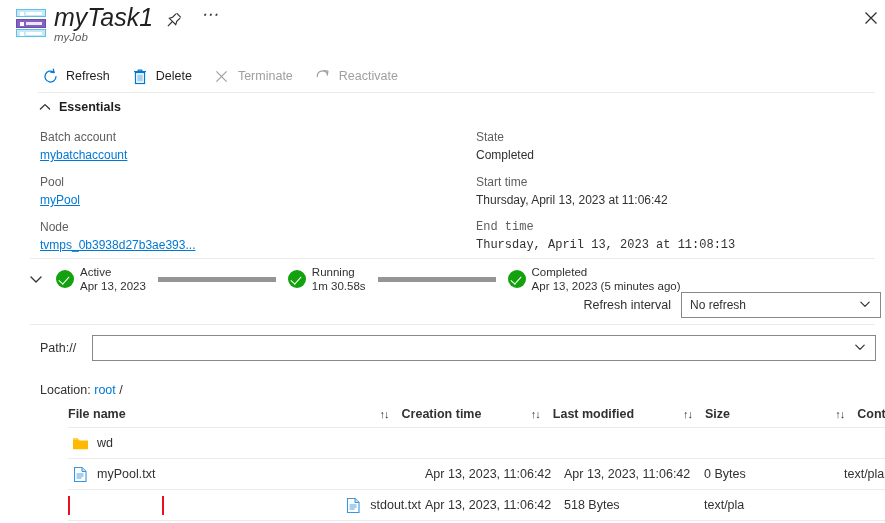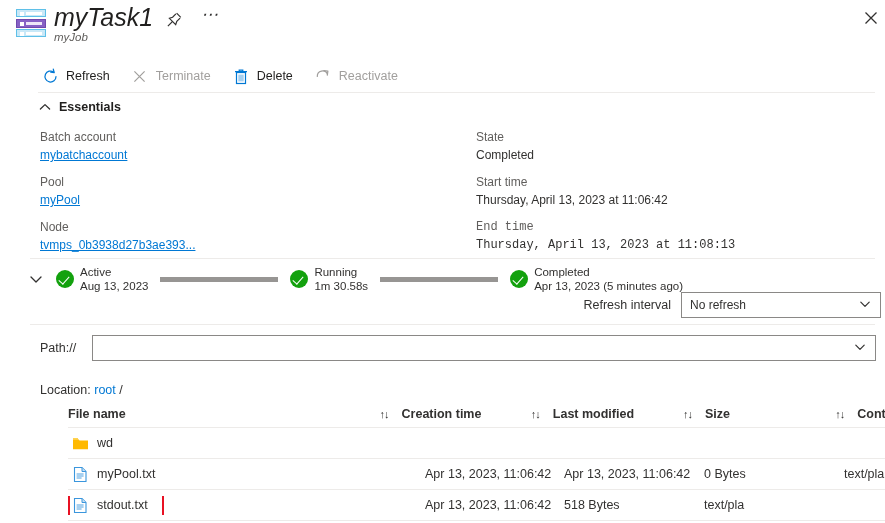--- a/index.html
+++ b/index.html
@@ -425,43 +425,43 @@
     <div class="cmd">
       <span class="ic">
         <svg width="17" height="17" viewBox="0 0 17 17">
           <path d="M14 8.5 a5.5 5.5 0 1 1 -2.3 -4.45" stroke="#0078d4" stroke-width="1.25" fill="none" stroke-linecap="round"></path>
           <path d="M11.3 1.2 L12.2 4.6 L8.8 4.2" stroke="#0078d4" stroke-width="1.25" fill="none" stroke-linecap="round" stroke-linejoin="round"></path>
         </svg>
       </span>
       <span class="lbl">Refresh</span>
     </div>
 
-    <div class="cmd disabled">
-      <span class="ic">
-        <svg width="17" height="17" viewBox="0 0 17 17">
-          <path d="M3.4 3.4 L13.6 13.6 M13.6 3.4 L3.4 13.6" stroke="#a19f9d" stroke-width="1.2" fill="none"></path>
-        </svg>
-      </span>
-      <span class="lbl">Terminate</span>
-    </div>
-
     <div class="cmd">
       <span class="ic">
         <svg width="16" height="17" viewBox="0 0 16 17">
           <rect x="3.5" y="4.5" width="9" height="11" stroke="#0078d4" stroke-width="1.2" fill="none"></rect>
           <path d="M2 3.6 L14 3.6 M6.2 3.4 L6.2 2.1 L9.8 2.1 L9.8 3.4" stroke="#0078d4" stroke-width="1.2" fill="none"></path>
           <rect x="5.3" y="6.6" width="5.4" height="6.8" fill="#0078d4" opacity="0.35"></rect>
         </svg>
       </span>
       <span class="lbl">Delete</span>
     </div>
 
     <div class="cmd disabled">
       <span class="ic">
         <svg width="17" height="17" viewBox="0 0 17 17">
+          <path d="M3.4 3.4 L13.6 13.6 M13.6 3.4 L3.4 13.6" stroke="#a19f9d" stroke-width="1.2" fill="none"></path>
+        </svg>
+      </span>
+      <span class="lbl">Terminate</span>
+    </div>
+
+    <div class="cmd disabled">
+      <span class="ic">
+        <svg width="17" height="17" viewBox="0 0 17 17">
           <path d="M3.3 8.5 a5.3 5.3 0 0 1 10.2 -2.2" stroke="#a19f9d" stroke-width="1.2" fill="none" stroke-linecap="round"></path>
           <path d="M9.9 2.6 L13.9 3.2 L13.3 7.1" stroke="#a19f9d" stroke-width="1.2" fill="none" stroke-linecap="round" stroke-linejoin="round"></path>
         </svg>
       </span>
       <span class="lbl">Reactivate</span>
     </div>
   </div>
 
   <div class="divider" style="left:38px; top:92px; width:837px;"></div>
 
@@ -506,21 +506,21 @@
     <span class="tl-chev">
       <svg width="16" height="16" viewBox="0 0 16 16">
         <path d="M3 6 L8 11 L13 6" stroke="#323130" stroke-width="1.3" fill="none" stroke-linecap="round" stroke-linejoin="round"></path>
       </svg>
     </span>
 
     <div class="tl-step">
       <span class="tl-check"></span>
       <span class="tl-text">
         <span class="t1" style="display:block">Active</span>
-        <span class="t2" style="display:block">Aug 13, 2023</span>
+        <span class="t2" style="display:block">Apr 13, 2023</span>
       </span>
     </div>
 
     <div class="tl-bar"></div>
 
     <div class="tl-step">
       <span class="tl-check"></span>
       <span class="tl-text">
         <span class="t1" style="display:block">Running</span>
         <span class="t2" style="display:block">1m 30.58s</span>
@@ -625,21 +625,21 @@
           <span class="nm">myPool.txt</span>
         </span>
       </div>
       <div class="td c-created">Apr 13, 2023, 11:06:42</div>
       <div class="td c-modified">Apr 13, 2023, 11:06:42</div>
       <div class="td c-size">0 Bytes</div>
       <div class="td c-content">text/pla</div>
     </div>
 
     <div class="trow">
-      <div class="td c-name" style="width:357px; position:relative;">
+      <div class="td c-name" style="width:357px; position:relative;justify-content:flex-end;">
         <span class="name-cell">
           <span class="fic">
             <svg width="15" height="17" viewBox="0 0 15 17">
               <path d="M1.5 1.5 L9 1.5 L13 5.5 L13 15.5 L1.5 15.5 Z" fill="#ffffff" stroke="#3a96dd" stroke-width="1.1"></path>
               <path d="M9 1.6 L9 5.5 L12.9 5.5" fill="#c7e0f4" stroke="#3a96dd" stroke-width="1"></path>
               <path d="M3.6 8 L10.6 8 M3.6 10 L10.6 10 M3.6 12 L8.6 12" stroke="#3a96dd" stroke-width="0.9"></path>
             </svg>
           </span>
           <span class="nm">stdout.txt</span>
         </span>

